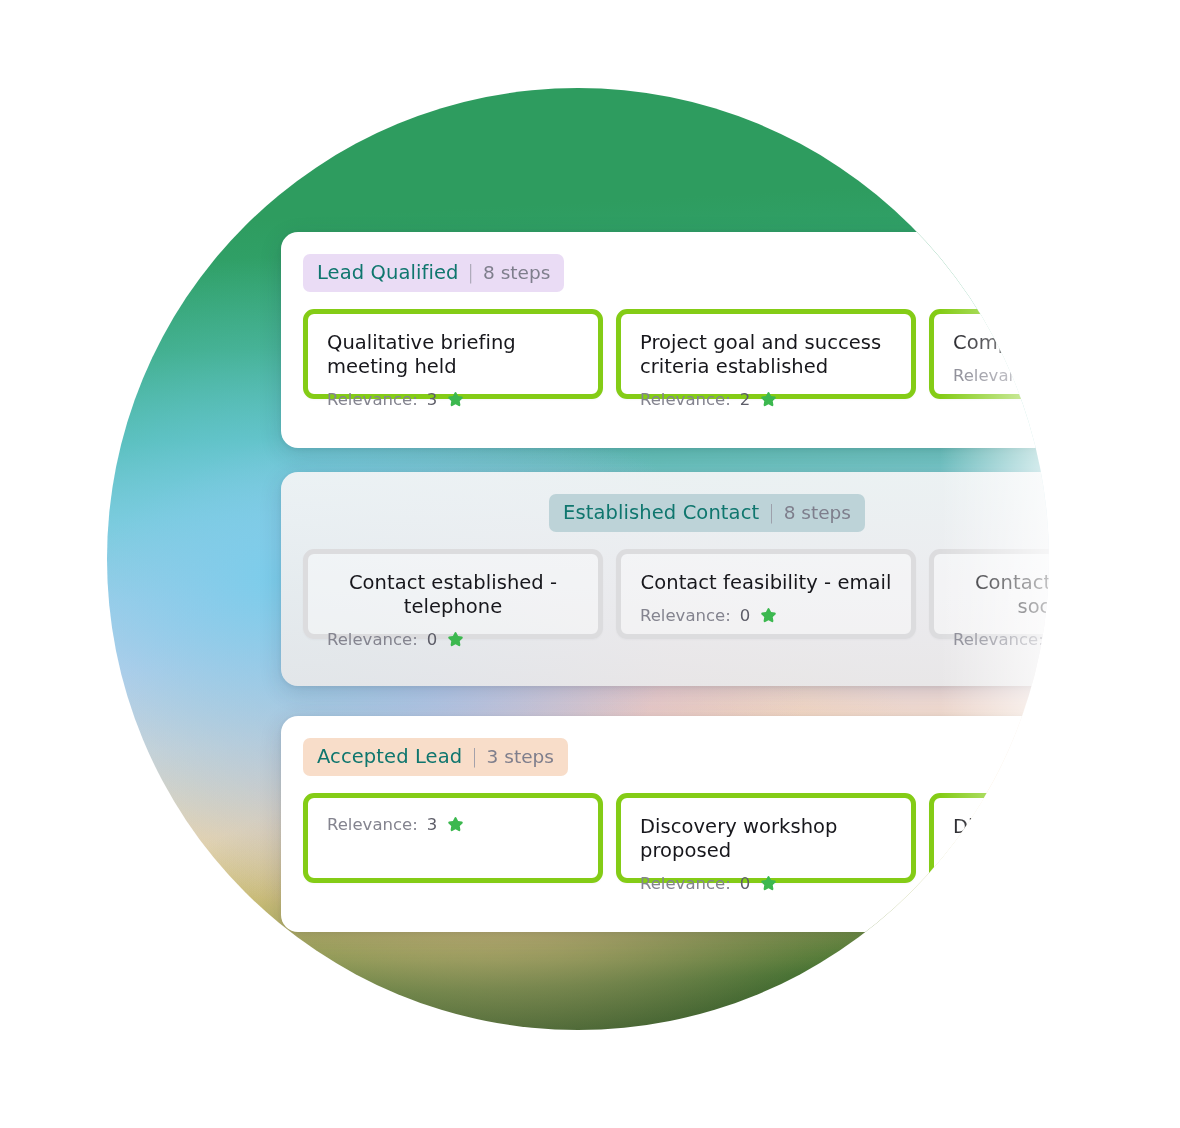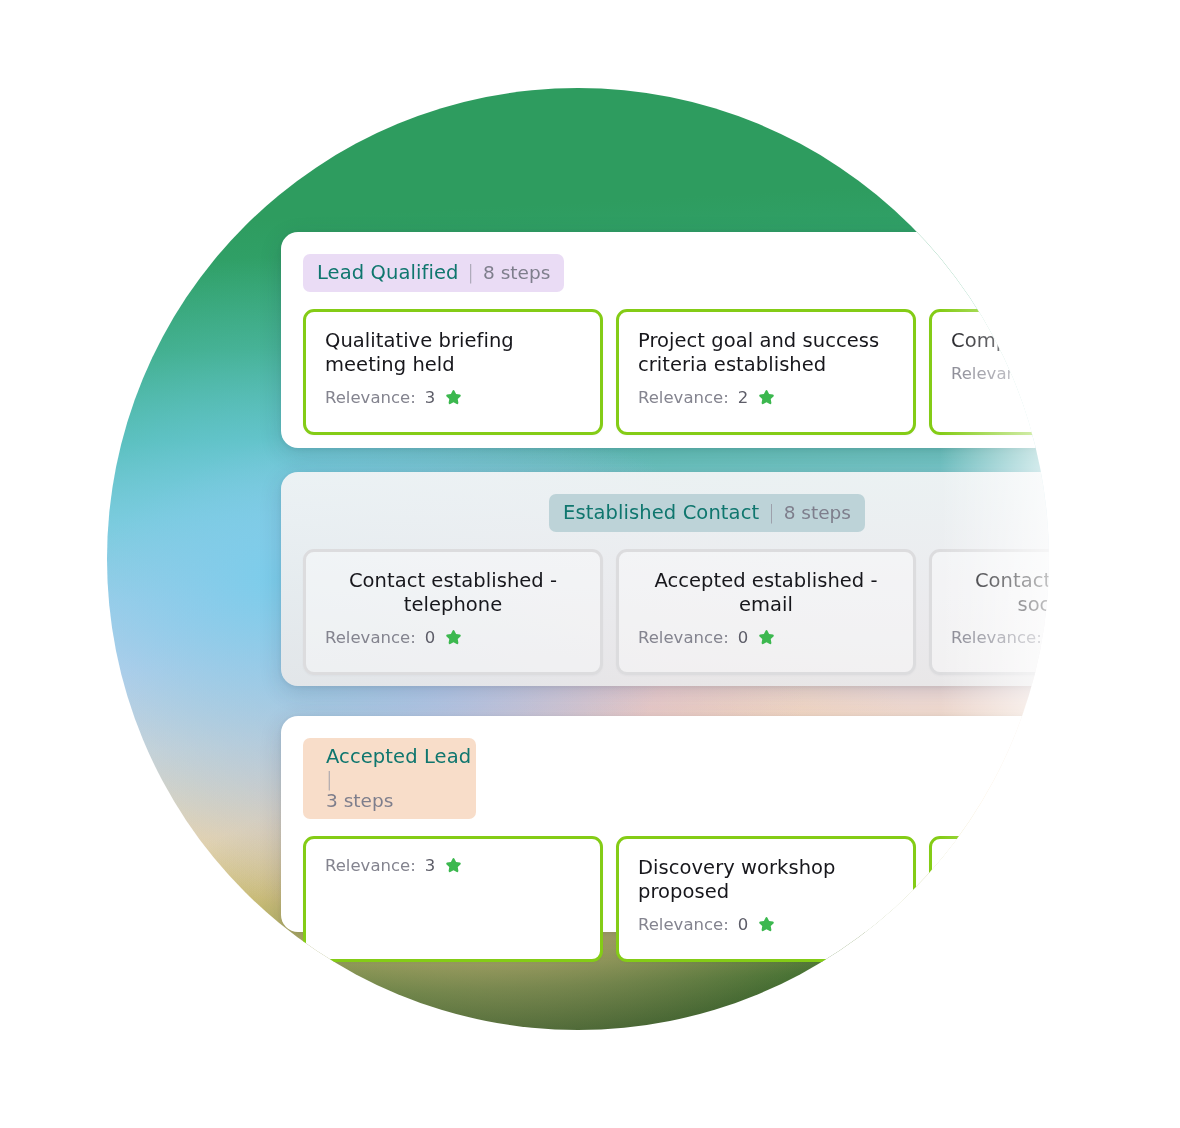--- a/index.html
+++ b/index.html
@@ -117,23 +117,23 @@
   }
 
   
   .cards {
     display: flex;
     gap: 13px;
   }
   .card {
     flex: 0 0 300px;
     width: 300px;
-    height: 126px;
-    background: #ffffff;
-    border: 3px solid #84cc16;
+    height: 90px;
+    background: #ffffff;
+    border: 5px solid #84cc16;
     border-radius: 11px;
     padding: 17px 19px 0 19px;
     box-shadow: 0 1px 2px rgba(40,45,60,0.03);
   }
   .panel--2 .card {
     background: rgba(255,255,255,0.40);
     border-color: #dcdcde;
   }
   .card-title {
     font-size: 19.5px;
@@ -222,38 +222,38 @@
               <div class="card-title">Contact established - telephone</div>
               <div class="card-meta">
                 <span>Relevance:</span>
                 <span class="card-score">0</span>
                 <span class="star-icon"><svg viewBox="0 0 24 24" width="19" height="19" aria-hidden="true">
                     <path fill="#3cb84f" d="M12 2.6c.5 0 .95.3 1.17.76l2.1 4.3 4.74.69c.52.07.95.44 1.11.94.16.5.03 1.05-.35 1.42l-3.43 3.33.81 4.72c.09.52-.13 1.05-.56 1.36-.43.31-1 .35-1.47.1L12 17.99l-4.12 2.23c-.47.25-1.04.21-1.47-.1-.43-.31-.65-.84-.56-1.36l.81-4.72-3.43-3.33c-.38-.37-.51-.92-.35-1.42.16-.5.59-.87 1.11-.94l4.74-.69 2.1-4.3A1.3 1.3 0 0 1 12 2.6z"></path>
                   </svg></span>
               </div>
             </div>
             <div class="card">
-              <div class="card-title">Accepted established - email</div>
+              <div class="card-title">Contact feasibility - email</div>
               <div class="card-meta">
                 <span>Relevance:</span>
                 <span class="card-score">0</span>
                 <span class="star-icon"><svg viewBox="0 0 24 24" width="19" height="19" aria-hidden="true">
                     <path fill="#3cb84f" d="M12 2.6c.5 0 .95.3 1.17.76l2.1 4.3 4.74.69c.52.07.95.44 1.11.94.16.5.03 1.05-.35 1.42l-3.43 3.33.81 4.72c.09.52-.13 1.05-.56 1.36-.43.31-1 .35-1.47.1L12 17.99l-4.12 2.23c-.47.25-1.04.21-1.47-.1-.43-.31-.65-.84-.56-1.36l.81-4.72-3.43-3.33c-.38-.37-.51-.92-.35-1.42.16-.5.59-.87 1.11-.94l4.74-.69 2.1-4.3A1.3 1.3 0 0 1 12 2.6z"></path>
                   </svg></span>
               </div>
             </div>
             <div class="card">
               <div class="card-title">Contact established - social media</div>
               <div class="card-meta">
                 <span>Relevance:</span>
                 <span class="card-score">0</span>
               </div>
             </div>
           </div></div>
-        <div class="panel panel--3"><div class="pill" style="background: rgb(248, 221, 201); flex-direction: column;">
+        <div class="panel panel--3"><div class="pill" style="background: rgb(248, 221, 201);">
             <span class="pill-name">Accepted Lead</span>
             <span class="pill-sep">|</span>
             <span class="pill-steps">3 steps</span>
           </div><div class="cards">
             <div class="card">
               <div class="card-meta">
                 <span>Relevance:</span>
                 <span class="card-score">3</span>
                 <span class="star-icon"><svg viewBox="0 0 24 24" width="19" height="19" aria-hidden="true">
                     <path fill="#3cb84f" d="M12 2.6c.5 0 .95.3 1.17.76l2.1 4.3 4.74.69c.52.07.95.44 1.11.94.16.5.03 1.05-.35 1.42l-3.43 3.33.81 4.72c.09.52-.13 1.05-.56 1.36-.43.31-1 .35-1.47.1L12 17.99l-4.12 2.23c-.47.25-1.04.21-1.47-.1-.43-.31-.65-.84-.56-1.36l.81-4.72-3.43-3.33c-.38-.37-.51-.92-.35-1.42.16-.5.59-.87 1.11-.94l4.74-.69 2.1-4.3A1.3 1.3 0 0 1 12 2.6z"></path>

